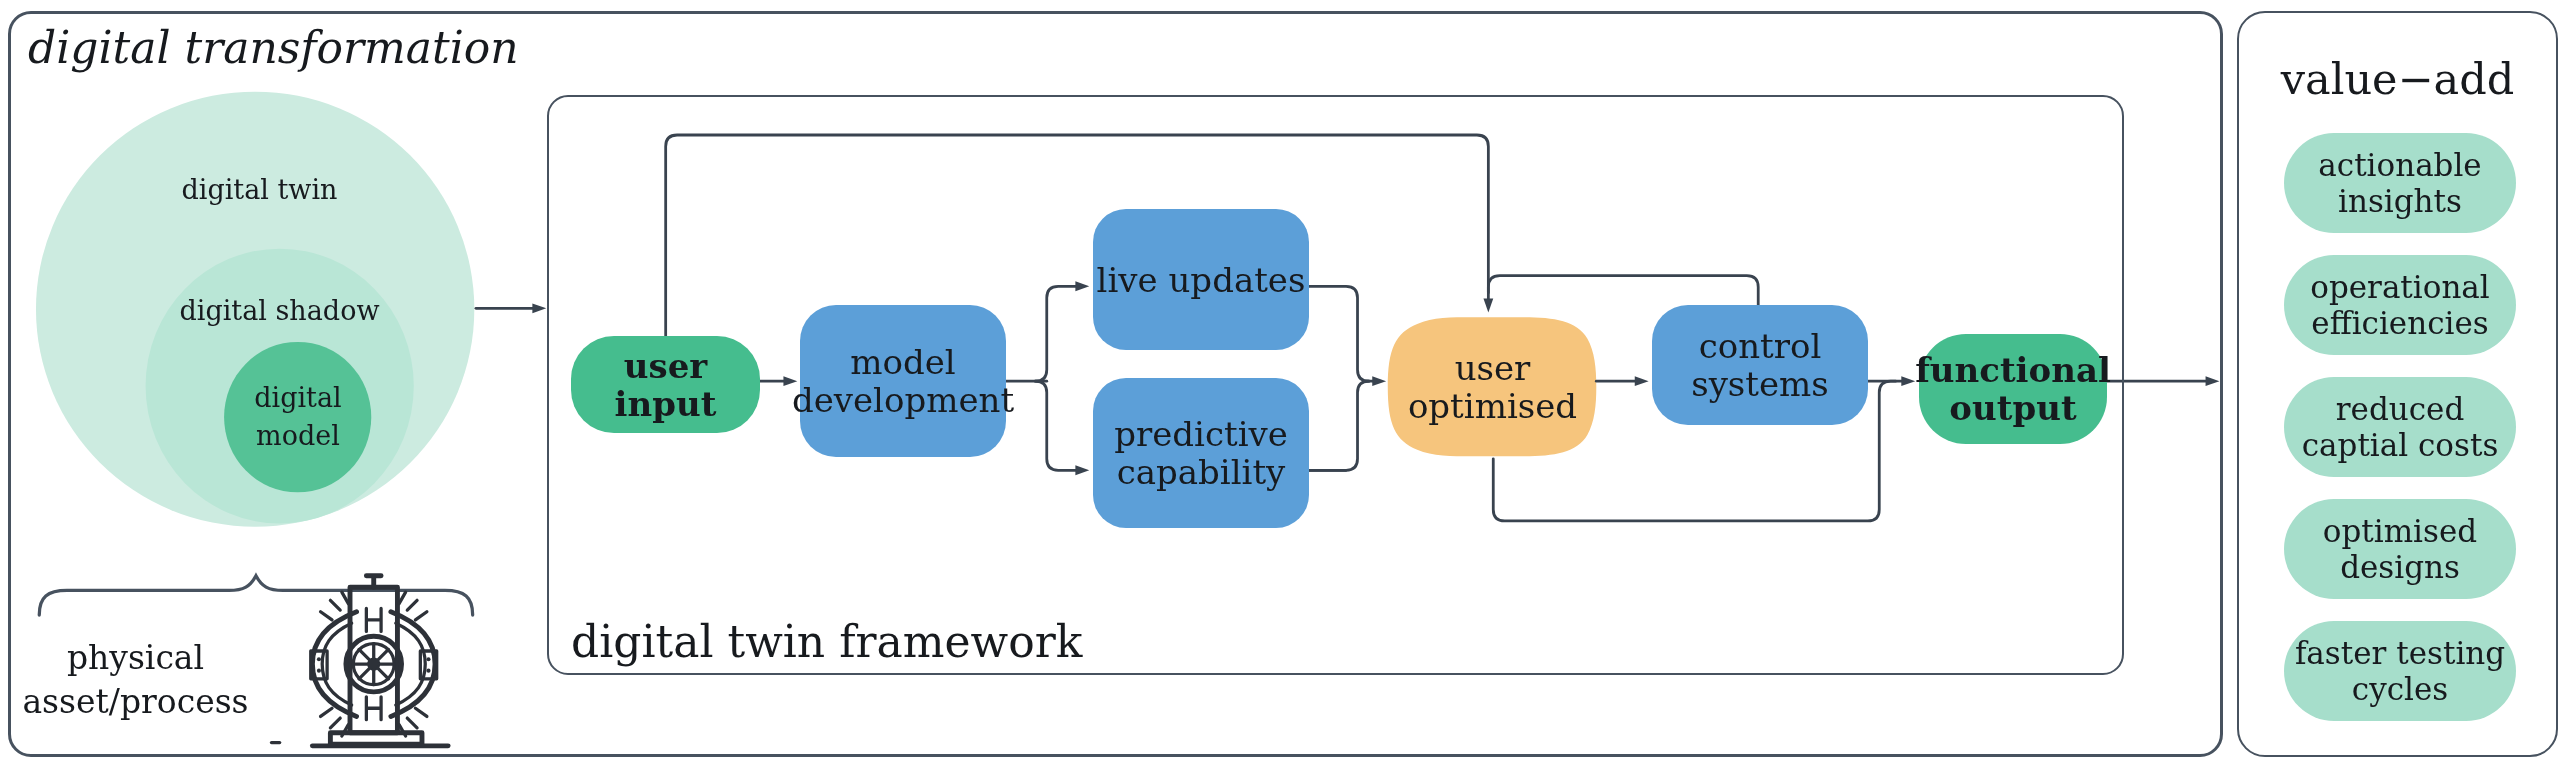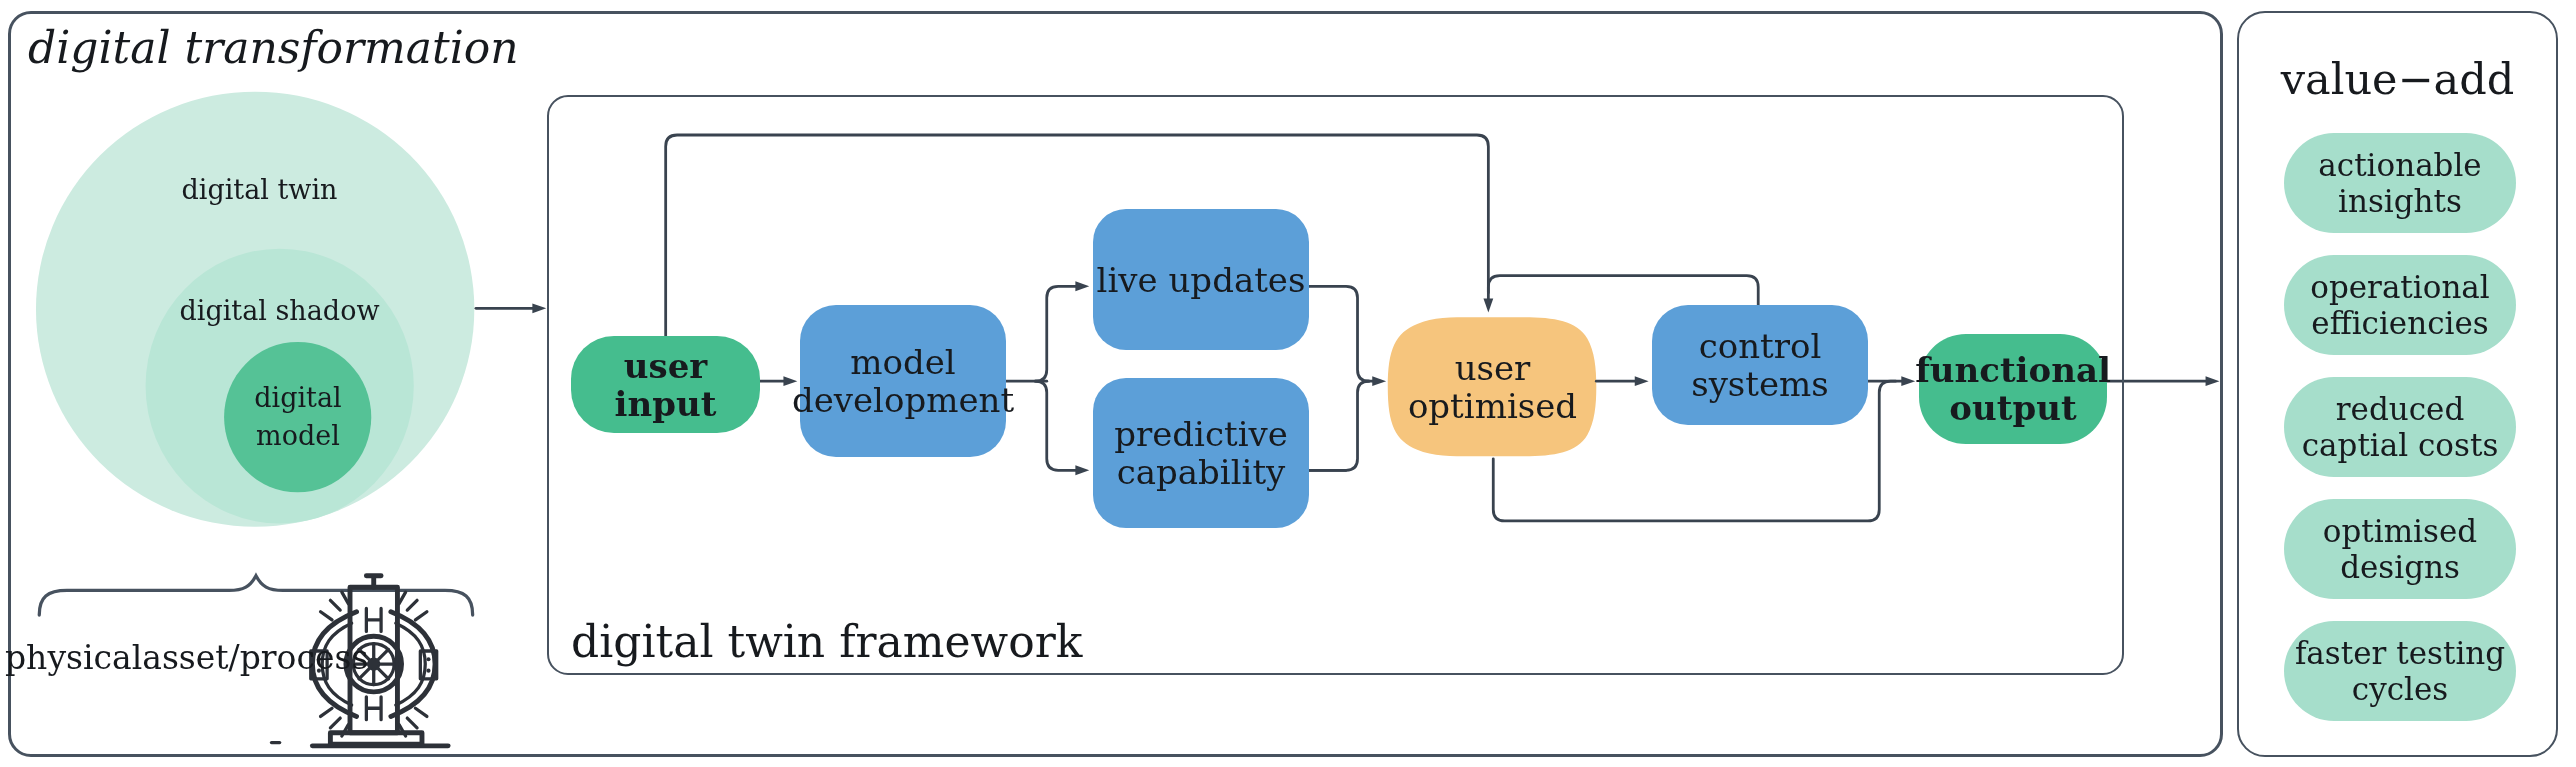--- a/index.html
+++ b/index.html
@@ -16,21 +16,21 @@
   
   .main-title{left:28px;top:23px;font-size:44px;line-height:49px;font-style:italic;}
   .framework-title{left:571px;top:617px;font-size:44px;line-height:49px;}
   .valueadd-title{left:2237px;top:56px;width:321px;text-align:center;font-size:43px;line-height:47px;}
   
   .venn-label{text-align:center;font-size:27px;line-height:38px;}
   .venn-twin{left:137px;top:171px;width:245px;}
   .venn-shadow{left:157px;top:292px;width:245px;}
   .venn-model{left:216px;top:379px;width:164px;display:flex;flex-direction:column;align-items:center;}
   
-  .physical-label{left:5px;top:636px;width:245px;text-align:right;font-size:33px;line-height:44px;display:flex;flex-direction:row;}
+  .physical-label{left:13px;top:636px;width:245px;text-align:center;font-size:33px;line-height:44px;display:flex;flex-direction:column;}
   
   .node{display:flex;flex-direction:column;align-items:center;justify-content:center;
         text-align:center;font-size:34px;line-height:38px;}
   .blue{background:#5c9fd8;}
   .green{background:#45bd8e;font-weight:bold;}
   .n-user-input{left:571px;top:336px;width:189px;height:97px;border-radius:43px;}
   .n-model-dev{left:800px;top:305px;width:206px;height:152px;border-radius:36px;}
   .n-live-updates{left:1093px;top:209px;width:216px;height:141px;border-radius:33px;}
   .n-predictive{left:1093px;top:378px;width:216px;height:150px;border-radius:33px;}
   .n-user-interface{left:1388px;top:317px;width:209px;height:139px;background:transparent;}

